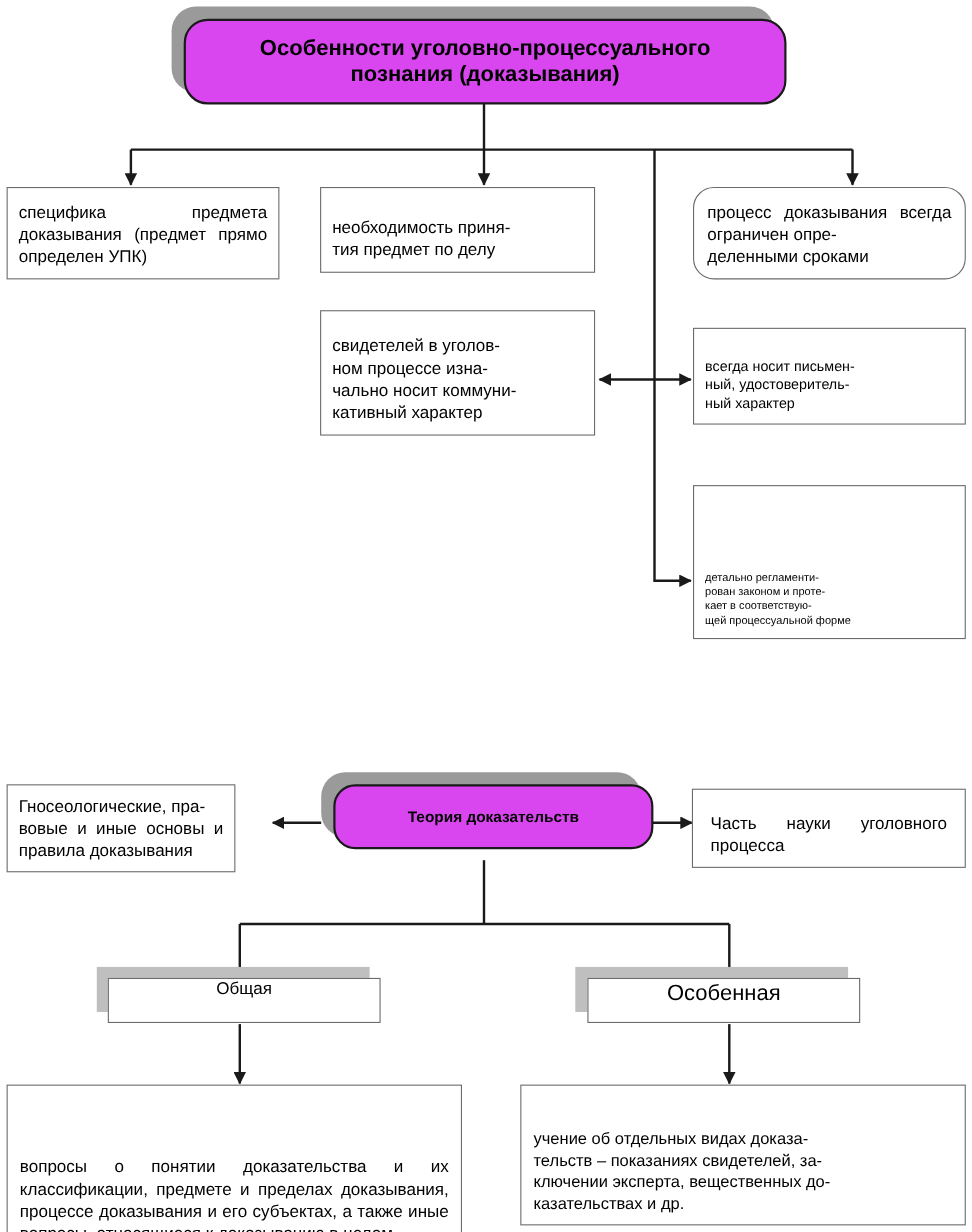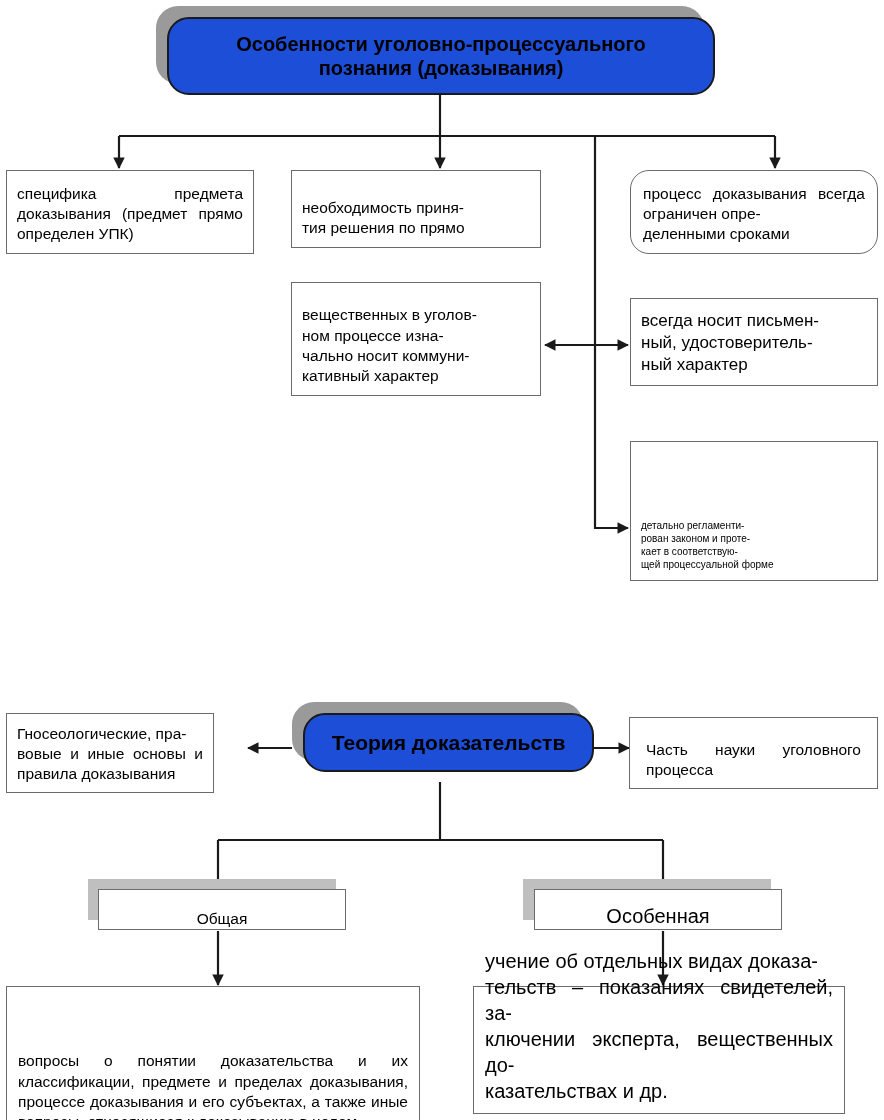--- a/index.html
+++ b/index.html
@@ -10,21 +10,21 @@
   }
   .canvas{position:absolute;left:0;top:0;width:884px;height:1120px;}
 
   
   svg.wires{position:absolute;left:0;top:0;width:884px;height:1120px;pointer-events:none;}
 
   
   .capsule{
     position:absolute;
     box-sizing:border-box;
-    background:#1d4ed8;
+    background:#d946ef;
     border:2px solid #1a1a1a;
     border-radius:22px;
     display:flex;align-items:center;justify-content:center;
     text-align:center;
     font-weight:bold;
     line-height:1.22;
     z-index:3;
   }
   .capsule-shadow{
     position:absolute;
@@ -44,21 +44,21 @@
     align-items:flex-end;
   }
   .box .txt{
     width:100%;
     text-align:justify;
     text-align-last:left;
     line-height:1.30;
     hyphens:none;
     white-space:pre-line;
   }
-  .box.center{align-items:flex-end;justify-content:center;}
+  .box.center{align-items:flex-start;justify-content:center;}
   .box.center .txt{text-align:center;text-align-last:center;}
 
   .rect-shadow{
     position:absolute;
     background:#bfbfbf;
     z-index:2;
   }
 </style>
 </head>
 <body>
@@ -108,50 +108,50 @@
 
   <div class="capsule-shadow" style="left:156px;top:6px;width:548px;height:78px;"></div>
   <div class="capsule" style="left:167px;top:17px;width:548px;height:78px;font-size:20px;padding:0 18px;">Особенности уголовно-процессуального познания (доказывания)</div>
 
   <div class="box" style="left:6px;top:170px;width:248px;height:84px;padding:9px 10px;font-size:15.5px;">
     <span class="txt">специфика предмета доказывания (предмет прямо определен УПК)</span>
   </div>
 
   <div class="box" style="left:291px;top:170px;width:250px;height:78px;padding:9px 10px;font-size:15.5px;">
     <span class="txt">необходимость приня-
-тия решения по прямо</span>
+тия предмет по делу</span>
   </div>
 
   <div class="box" style="left:630px;top:170px;width:248px;height:84px;padding:9px 12px;font-size:15.5px;border-radius:19px;">
     <span class="txt">процесс доказывания всегда ограничен опре-
 деленными сроками</span>
   </div>
 
   <div class="box" style="left:291px;top:282px;width:250px;height:114px;padding:9px 10px;font-size:15.5px;">
-    <span class="txt">вещественных в уголов-
+    <span class="txt">свидетелей в уголов-
 ном процессе изна-
 чально носит коммуни-
 кативный характер</span>
   </div>
 
-  <div class="box" style="left:630px;top:298px;width:248px;height:88px;padding:9px 10px;font-size:17px;">
+  <div class="box" style="left:630px;top:298px;width:248px;height:88px;padding:9px 10px;font-size:13px;">
     <span class="txt">всегда носит письмен-
 ный, удостоверитель-
 ный характер</span>
   </div>
 
   <div class="box" style="left:630px;top:441px;width:248px;height:140px;padding:9px 10px;font-size:10px;">
     <span class="txt">детально регламенти-
 рован законом и проте-
 кает в соответствую-
 щей процессуальной форме</span>
   </div>
 
   <div class="capsule-shadow" style="left:292px;top:702px;width:291px;height:59px;"></div>
-  <div class="capsule" style="left:303px;top:713px;width:291px;height:59px;font-size:21px;padding:0 14px;">Теория доказательств</div>
+  <div class="capsule" style="left:303px;top:713px;width:291px;height:59px;font-size:14px;padding:0 14px;border-radius:20px;">Теория доказательств</div>
 
   <div class="box" style="left:6px;top:713px;width:208px;height:80px;padding:8px 10px;font-size:15.5px;">
     <span class="txt">Гносеологические, пра-
 вовые и иные основы и правила доказывания</span>
   </div>
 
   <div class="box" style="left:629px;top:717px;width:249px;height:72px;padding:8px 16px;font-size:15.5px;">
     <span class="txt">Часть науки уголовного процесса</span>
   </div>
 
@@ -162,20 +162,20 @@
 
   <div class="rect-shadow" style="left:523px;top:879px;width:248px;height:41px;"></div>
   <div class="box center" style="left:534px;top:889px;width:248px;height:41px;font-size:20px;">
     <span class="txt">Особенная</span>
   </div>
 
   <div class="box" style="left:6px;top:986px;width:414px;height:152px;padding:5px 11px;font-size:15.5px;">
     <span class="txt">вопросы о понятии доказательства и их классификации, предмете и пределах доказывания, процессе доказывания и его субъектах, а также иные вопросы, относящиеся к доказыванию в целом</span>
   </div>
 
-  <div class="box" style="left:473px;top:986px;width:372px;height:128px;padding:9px 11px;font-size:20px;">
+  <div class="box" style="left:473px;top:986px;width:405px;height:128px;padding:9px 11px;font-size:15px;">
     <span class="txt">учение об отдельных видах доказа-
 тельств – показаниях свидетелей, за-
 ключении эксперта, вещественных до-
 казательствах и др.</span>
   </div>
 
 </div>
 
 </body></html>

